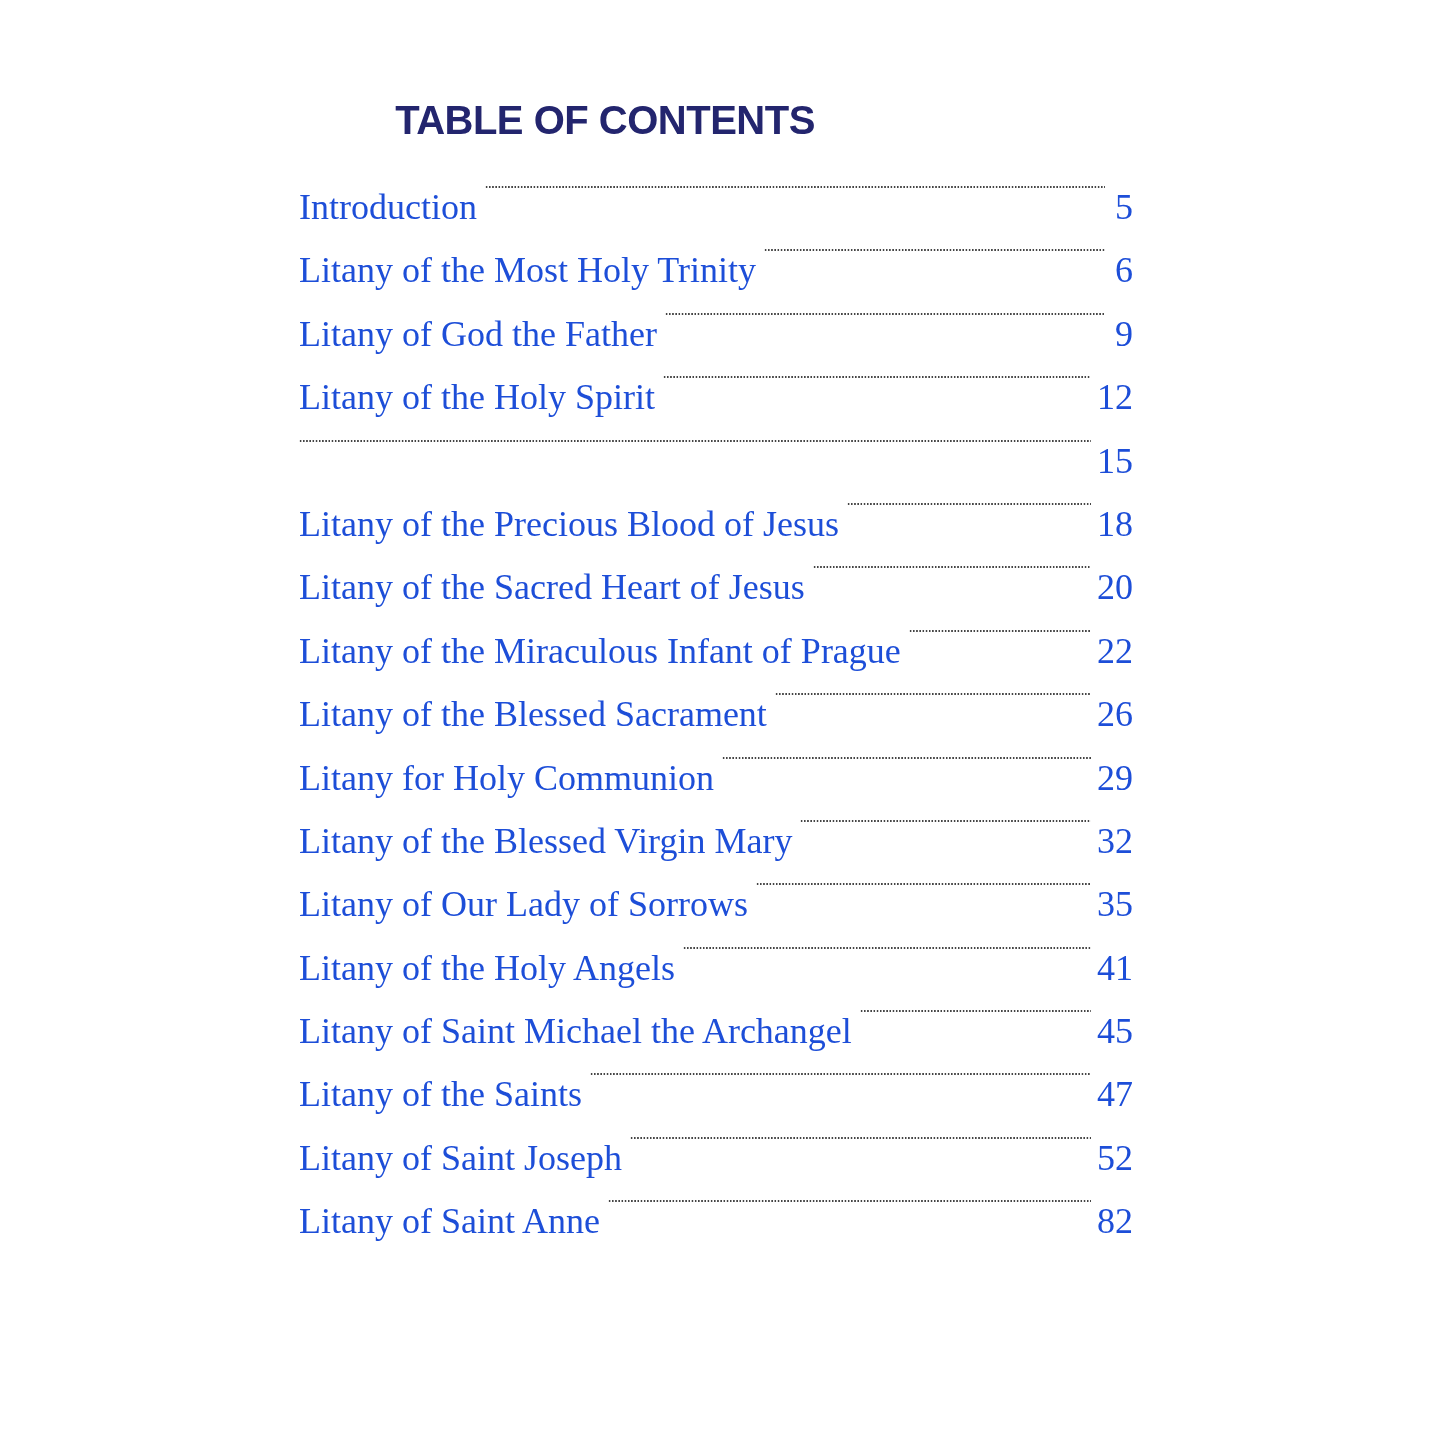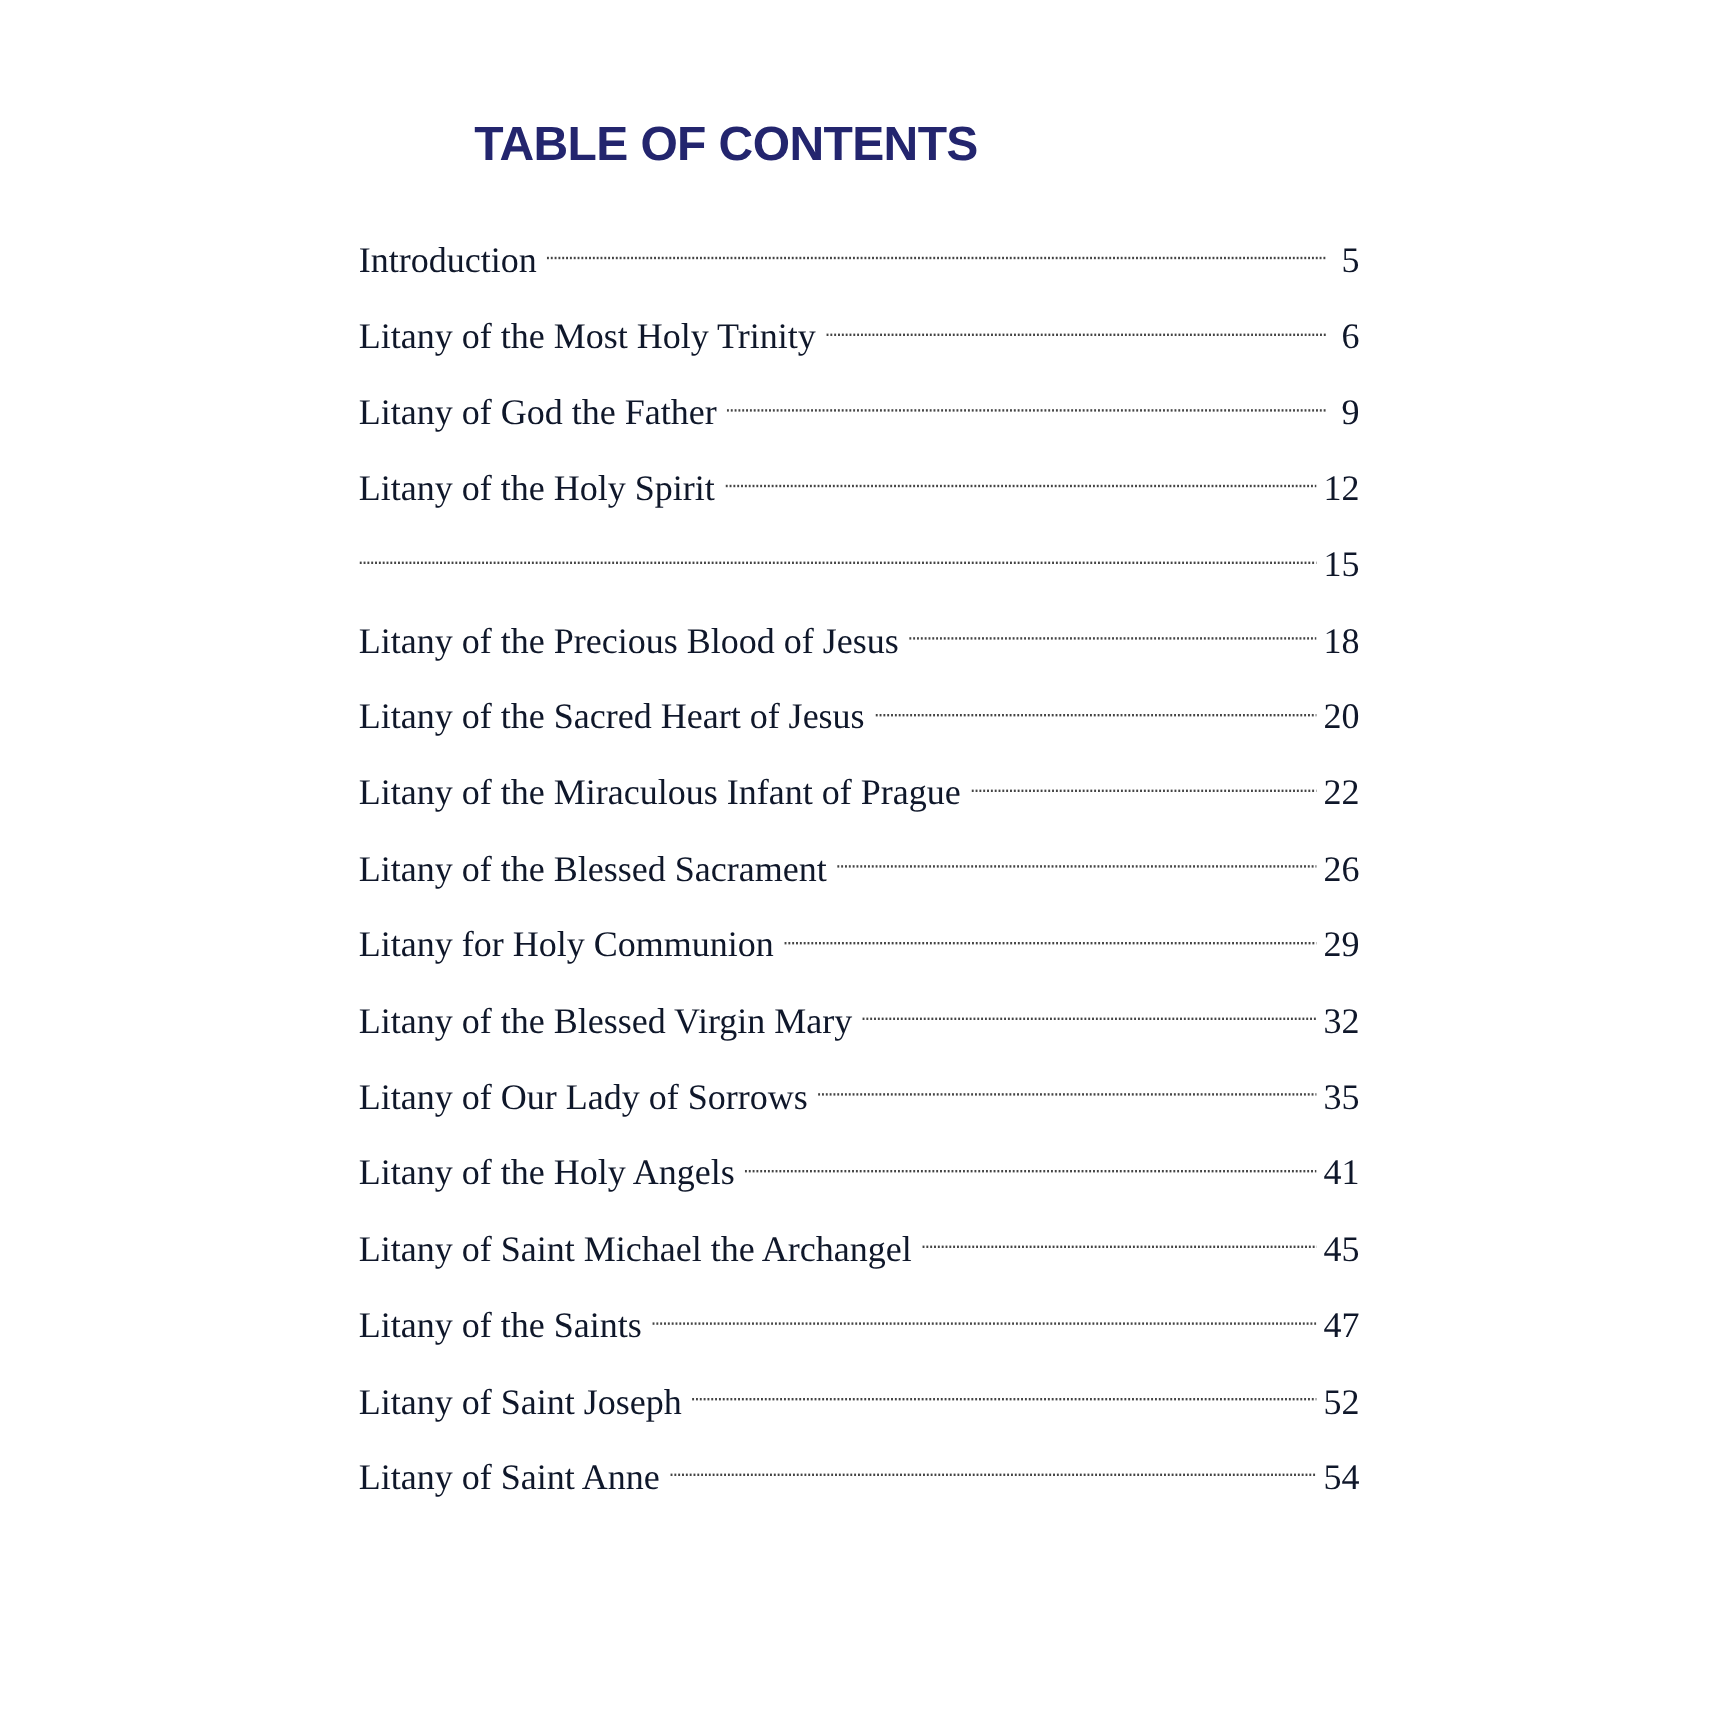--- a/index.html
+++ b/index.html
@@ -4,22 +4,22 @@
 <style>
   html, body { margin:0; padding:0; background:#ffffff; }
   body { width:1445px; height:1445px; position:relative; overflow:hidden; }
   .title {
     position:absolute; left:0; top:98px; width:1210px; text-align:center;
     font-family:"Liberation Sans", sans-serif; font-weight:bold; font-size:40px;
     letter-spacing:-0.5px; color:#23256e;
   }
   .toc { position:absolute; left:299px; top:186px; width:834px; }
   .row {
-    display:flex; align-items:center; height:63.4px;
-    font-family:"Liberation Serif", serif; font-size:30px; color:#0f172a;
+    display:flex; align-items:flex-start; height:63.4px;
+    font-family:"Liberation Serif", serif; font-size:36px; color:#1d4ed8;
   }
   .label { white-space:nowrap; padding-right:8px; }
   .dots {
     flex:1; height:2px; margin-bottom:5px;
     background-image:radial-gradient(circle, #444 0.8px, transparent 1px);
     background-size:3.2px 2px; background-repeat:repeat-x;
   }
   .page { white-space:nowrap; padding-left:6px; min-width:22px; text-align:right; }
 </style>
 </head>
@@ -103,15 +103,15 @@
       <span class="page">47</span>
     </div>
   <div class="row">
       <span class="label">Litany of Saint Joseph</span>
       <span class="dots"></span>
       <span class="page">52</span>
     </div>
   <div class="row">
       <span class="label">Litany of Saint Anne</span>
       <span class="dots"></span>
-      <span class="page">54</span>
+      <span class="page">82</span>
     </div>
 </div>
 
 </body></html>

